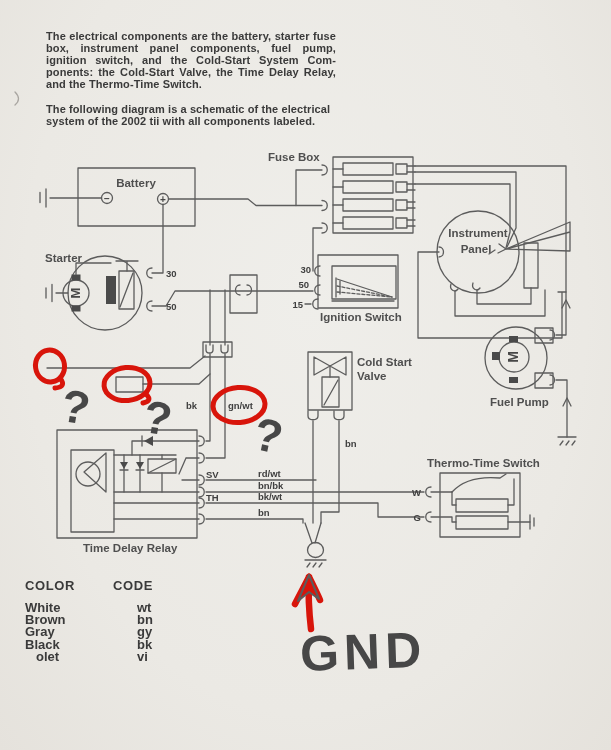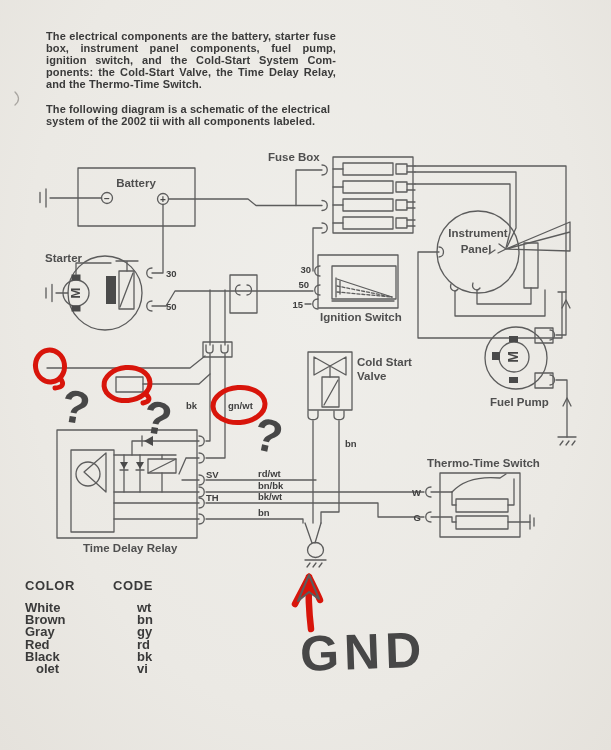--- a/index.html
+++ b/index.html
@@ -264,18 +264,17 @@
   </svg>
 
   <div class="colortable">
     <div class="ct-header">
       <span>COLOR</span>
       <span class="code-h">CODE</span>
     </div>
     <div class="ct-row"><span class="name">White</span><span class="code">wt</span></div>
     <div class="ct-row"><span class="name">Brown</span><span class="code">bn</span></div>
     <div class="ct-row"><span class="name">Gray</span><span class="code">gy</span></div>
-    <div class="ct-row"><span class="name">Red</span><span class="code">rd</span></div>
     <div class="ct-row"><span class="name">Black</span><span class="code">bk</span></div>
     <div class="ct-row indent"><span class="name">olet</span><span class="code">vi</span></div>
   </div>
 
 </div>
 
 </body></html>

